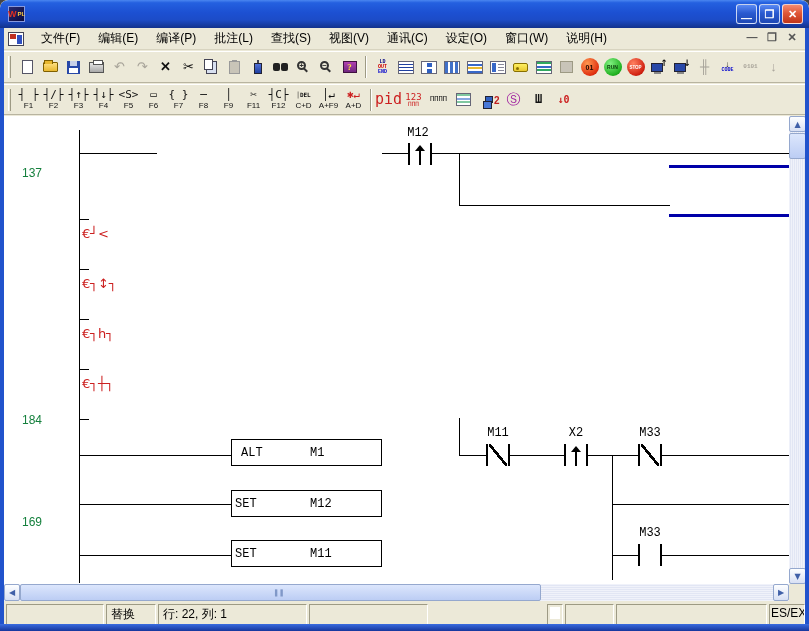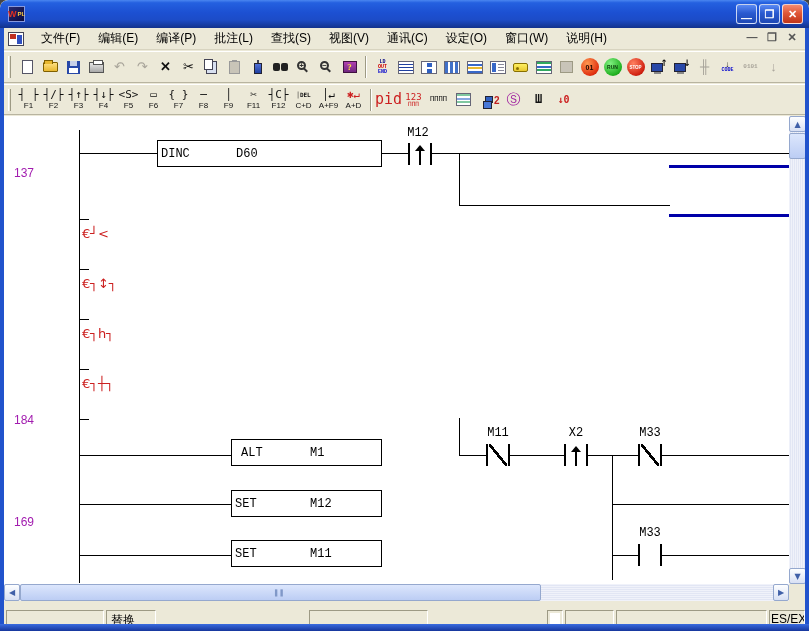--- a/index.html
+++ b/index.html
@@ -102,21 +102,21 @@
   .i-pc2 b{position:absolute;right:-8px;top:-2px;color:#C02020;font:bold 10px "Liberation Sans",sans-serif;}
   .i-pc2::after{content:"";position:absolute;left:-3px;top:4px;width:7px;height:6px;background:#4878D8;border:1px solid #223;}
   
   #ladder{position:absolute;left:4px;top:116px;width:785px;height:468px;background:#fff;overflow:hidden;
     font-family:"Liberation Mono","DejaVu Sans Mono",monospace;}
   .wire{position:absolute;height:1px;background:#000;}
   .vwire{position:absolute;width:1px;background:#000;}
   .bwire{position:absolute;height:3px;background:#0000A8;}
   .ibox{position:absolute;height:27px;border:1px solid #000;background:#fff;}
   .ibox span{position:absolute;top:6px;font-size:12px;color:#000;white-space:nowrap;}
-  .rownum{position:absolute;left:10px;color:#a21caf;font:12px "Liberation Sans",sans-serif;}
+  .rownum{position:absolute;left:18px;color:#15803d;font:12px "Liberation Sans",sans-serif;}
   .redmark{position:absolute;left:78px;color:#CC2020;font:13px "DejaVu Sans",sans-serif;}
   .clabel{position:absolute;width:26px;text-align:center;font-size:12px;color:#000;}
   .contact{position:absolute;width:24px;height:22px;}
   .contact::before,.contact::after{content:"";position:absolute;top:0;bottom:0;width:2px;background:#000;}
   .contact::before{left:0}.contact::after{right:0}
   .contact .slash{position:absolute;left:3px;right:3px;top:0;bottom:0;
     background:linear-gradient(to top right,transparent 45%,#000 45%,#000 55%,transparent 55%);}
   .contact .arrow{position:absolute;left:50%;top:5px;bottom:0;width:2px;margin-left:-1px;background:#000;}
   .contact .arrow::before{content:"";position:absolute;left:-4px;top:-3px;border-left:5px solid transparent;
     border-right:5px solid transparent;border-bottom:6px solid #000;}
@@ -128,21 +128,21 @@
     repeating-linear-gradient(90deg,#F0F2FA 0 1px,#E2E6F4 1px 2px);}
   .hscroll{position:absolute;left:4px;top:584px;width:785px;height:17px;background:
     repeating-linear-gradient(180deg,#F0F2FA 0 1px,#E2E6F4 1px 2px);}
   .sbtn{position:absolute;background:linear-gradient(180deg,#FDFEFF,#D8E0F4);border:1px solid #95A8CE;border-radius:2px;
     color:#4060A8;display:flex;align-items:center;justify-content:center;font:8px "DejaVu Sans",sans-serif;}
   .thumb{position:absolute;background:linear-gradient(180deg,#DCE6FC,#BCCDF4);border:1px solid #95A8CE;border-radius:2px;
     display:flex;align-items:center;justify-content:center;color:#8098C8;font:6px "DejaVu Sans",sans-serif;letter-spacing:1px;}
   .corner{position:absolute;left:789px;top:584px;width:17px;height:17px;background:#ECE9D8;}
   
   .statusbar{position:absolute;left:4px;top:602px;width:801px;height:22px;background:#ECE9D8;font-size:12px;color:#000;}
-  .scell{position:absolute;top:8px;height:22px;border:1px solid;border-color:#9D9A84 #FFF #FFF #9D9A84;
+  .scell{position:absolute;top:2px;height:22px;border:1px solid;border-color:#9D9A84 #FFF #FFF #9D9A84;
     padding:1px 4px;white-space:nowrap;overflow:hidden;}
   .swhite{position:absolute;left:2px;top:2px;width:10px;height:12px;background:#fff;}
 </style>
 </head>
 <body>
 
 <div id="screen">
 
   <div class="titlebar">
     <div class="app-icon">
@@ -399,24 +399,20 @@
 
   <div id="ladder">
 
     <div class="vwire" style="left:75px;top:14px;height:453px"></div>
 
     <div class="rownum" style="top:50px">137</div>
     <div class="rownum" style="top:297px">184</div>
     <div class="rownum" style="top:399px">169</div>
 
     <div class="wire" style="left:75px;top:37px;width:78px"></div>
-    <div class="ibox" style="left:153px;top:24px;width:225px">
-      <span style="left:3px">DINC</span>
-      <span style="left:78px">D60</span>
-    </div>
     <div class="wire" style="left:378px;top:37px;width:28px"></div>
     <div class="clabel" style="left:401px;top:10px">M12</div>
     <div class="contact rise" style="left:404px;top:27px">
         <div class="arrow"></div>
       </div>
     <div class="wire" style="left:428px;top:37px;width:357px"></div>
     <div class="vwire" style="left:455px;top:37px;height:53px"></div>
     <div class="wire" style="left:455px;top:89px;width:211px"></div>
     <div class="bwire" style="left:665px;top:49px;width:120px"></div>
     <div class="bwire" style="left:665px;top:98px;width:120px"></div>
@@ -484,20 +480,21 @@
   <div class="hscroll">
     <div class="sbtn" style="left:0;top:0;width:16px;height:17px">◀</div>
     <div class="thumb" style="left:16px;top:0;width:521px;height:17px">▌▌</div>
     <div class="sbtn" style="right:0;top:0;width:16px;height:17px">▶</div>
   </div>
   <div class="corner"></div>
 
   <div class="statusbar">
     <div class="scell" style="left:2px;width:98px"></div>
     <div class="scell" style="left:102px;width:50px">替换</div>
+    <div class="scell" style="left:154px;width:149px">行: 22, 列: 1</div>
     <div class="scell" style="left:305px;width:119px"></div>
     <div class="scell" style="left:543px;width:16px">
         <div class="swhite"></div>
       </div>
     <div class="scell" style="left:561px;width:49px"></div>
     <div class="scell" style="left:612px;width:151px"></div>
     <div class="scell" style="left:765px;width:36px;padding:1px 1px">ES/EX/SS</div>
   </div>
 
   <div class="frame-left"></div>

